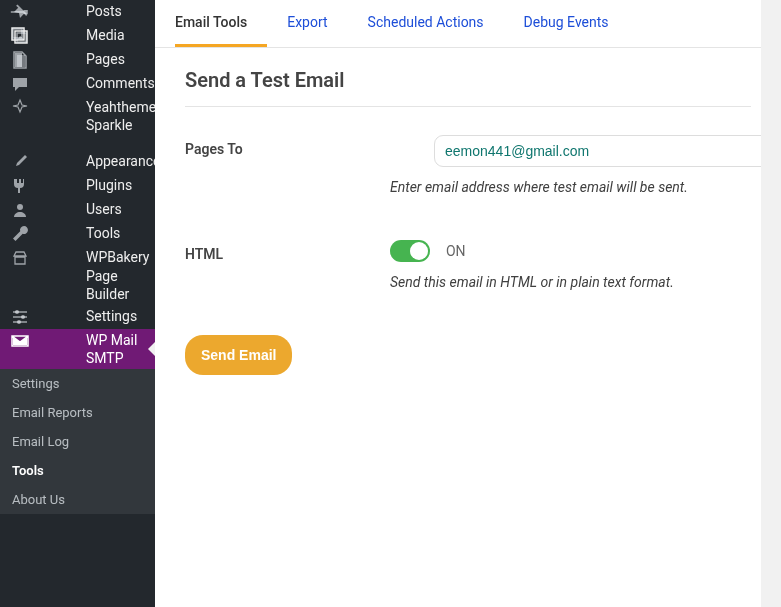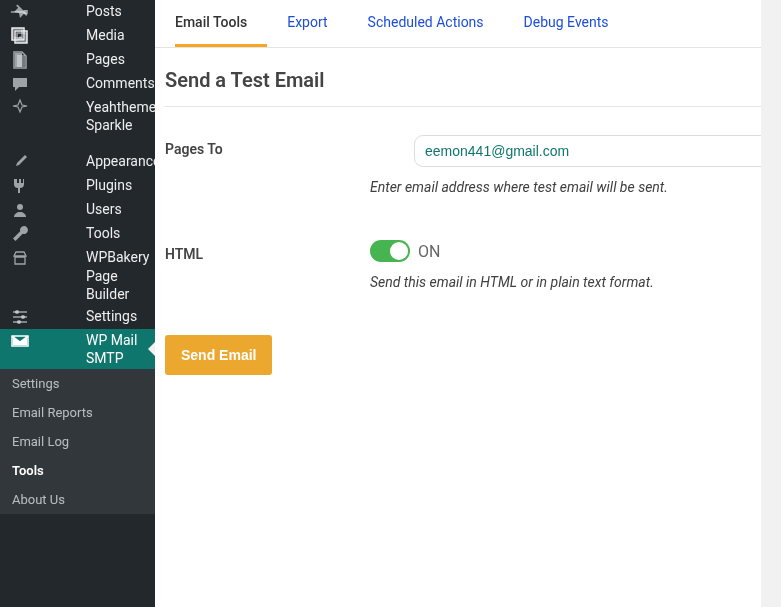--- a/index.html
+++ b/index.html
@@ -1,51 +1,51 @@
 <!DOCTYPE html>
 <html><head>
   <meta charset="utf-8">
   <style>
     * { box-sizing: border-box; margin: 0; padding: 0; }
     body { font-family: -apple-system, BlinkMacSystemFont, "Segoe UI", Roboto, sans-serif; width: 781px; height: 607px; overflow: hidden; display: flex; background: #f1f1f1; }
     
     .sidebar { width: 155px; background: #23282d; color: #eee; flex-shrink: 0; font-size: 14px; }
     .sidebar-item { display: flex; align-items: flex-start; padding: 2px 10px; color: #eee; cursor: pointer; position: relative; gap: 48px; }
     .sidebar-item .icon { width: 20px; height: 20px; margin-right: 8px; display: flex; align-items: center; justify-content: center; fill: rgba(240,245,250,.6); }
-    .sidebar-item.active { background: #0f766e; color: #fff; }
+    .sidebar-item.active { background: #701a75; color: #fff; }
     .sidebar-item.active .icon { fill: #fff; }
     .sidebar-item.active::after { content:''; position:absolute; right:-1px; top:50%; margin-top:-8px; border: 8px solid transparent; border-right-color: #f1f1f1; }
     .sidebar-label { white-space: normal; line-height: 1.3; }
     .badge { background: #d54e21; color:#fff; border-radius: 10px; min-width:18px; height:18px; display:inline-flex; align-items:center; justify-content:center; font-size:11px; margin-left:6px; padding:0 5px; }
     .submenu { background: #32373c; }
     .submenu-item { padding: 7px 12px; color: rgba(240,245,250,.7); cursor:pointer; font-size:13px; }
     .submenu-item.current { color:#fff; font-weight:600; }
     
     .main { flex:1; background:#fff; padding: 0; overflow: hidden; position: relative; }
     .tabs { display:flex; gap: 0; padding: 0 20px; border-bottom: 1px solid #e4e4e4; }
     .tab { padding: 14px 20px 14px 0; margin-right: 20px; color:#1d4ed8; font-size:14px; cursor:pointer; border-bottom: 3px solid transparent; }
     .tab.active { color:#333; border-bottom-color: #e27730; font-weight: 500; }
     .tab.active { border-bottom-color: #f5a623; }
     
-    .content { padding: 20px 10px; }
+    .content { padding: 20px 30px; }
     .page-title { font-size: 20px; font-weight: 600; color:#444; margin-bottom: 14px; }
     hr.sep { border: none; border-top: 1px solid #e4e4e4; margin: 0 0 28px 0; }
     
     .form-row { display:flex; align-items:flex-start; margin-bottom: 45px; }
     .form-label { width: 205px; font-weight:600; font-size:14px; color:#444; padding-top: 6px; }
     .form-field { flex:1; }
     .text-input { width: 100%; max-width: 380px; padding: 7px 10px; font-size: 14px; border: 1px solid #ddd; border-radius: 9px; color:#0f766e;margin-left:44px; }
     .help { color:#404040; font-style: italic; font-size:14px; margin-top: 12px; }
     
     .toggle { width: 40px; height: 22px; background:#46b450; border-radius: 11px; position:relative; display:inline-block; vertical-align: middle; cursor:pointer; }
     .toggle::after { content:''; position:absolute; width:18px; height:18px; background:#fff; border-radius:50%; top:2px; right:2px; }
-    .toggle-label { margin-left: 4px; color:#666; font-size: 16px; vertical-align: middle; }
+    .toggle-label { margin-left: 12px; color:#666; font-size: 14px; vertical-align: middle; }
     .btn-send { background:#eca82e; color:#fff; border:none; border-radius:3px; padding: 12px 16px; font-weight:600; font-size:14px; cursor:pointer; }
     .btn-send { background:#f0a52c; }
-    .btn-send { background:#eca82e; }
+    .btn-send { background:#eca82e;border-radius:18px; }
     .btn-send { background: #eca62a; }
     .btn-send { background: #f1a62a; }
     .btn-send { background: #eca82e; }
     .btn-send { background: #eca82e; }
     
     .right-strip { position:absolute; right:0; top:0; bottom:0; width:20px; background:#f1f1f1; }
   </style>
 </head>
 <body>
 

